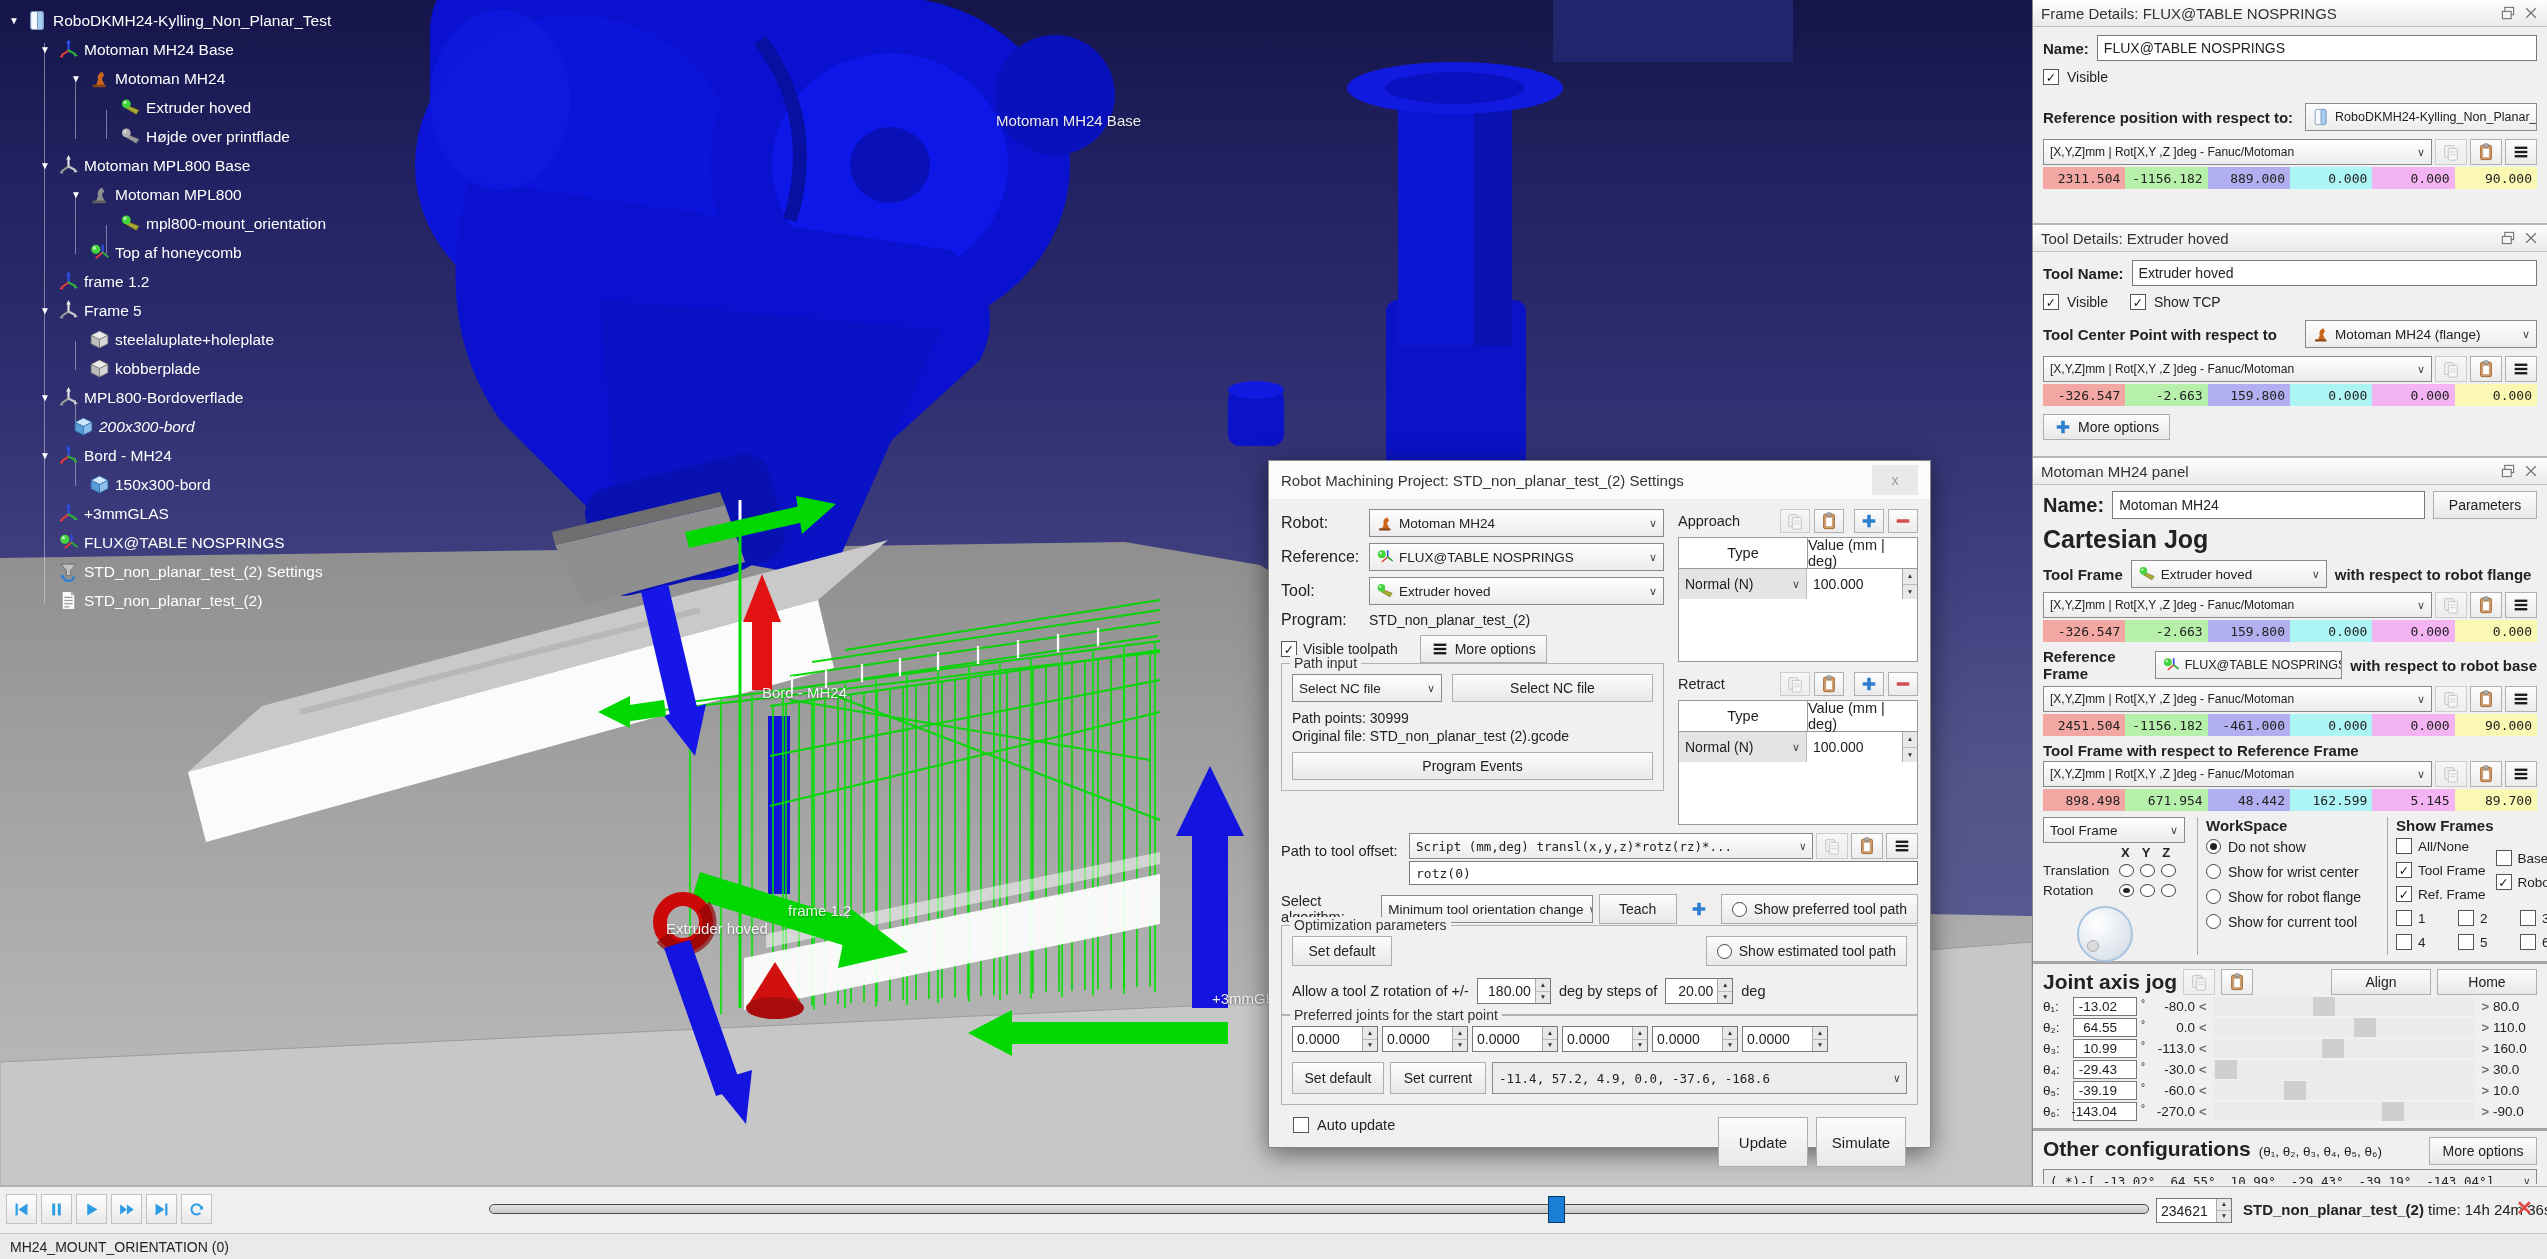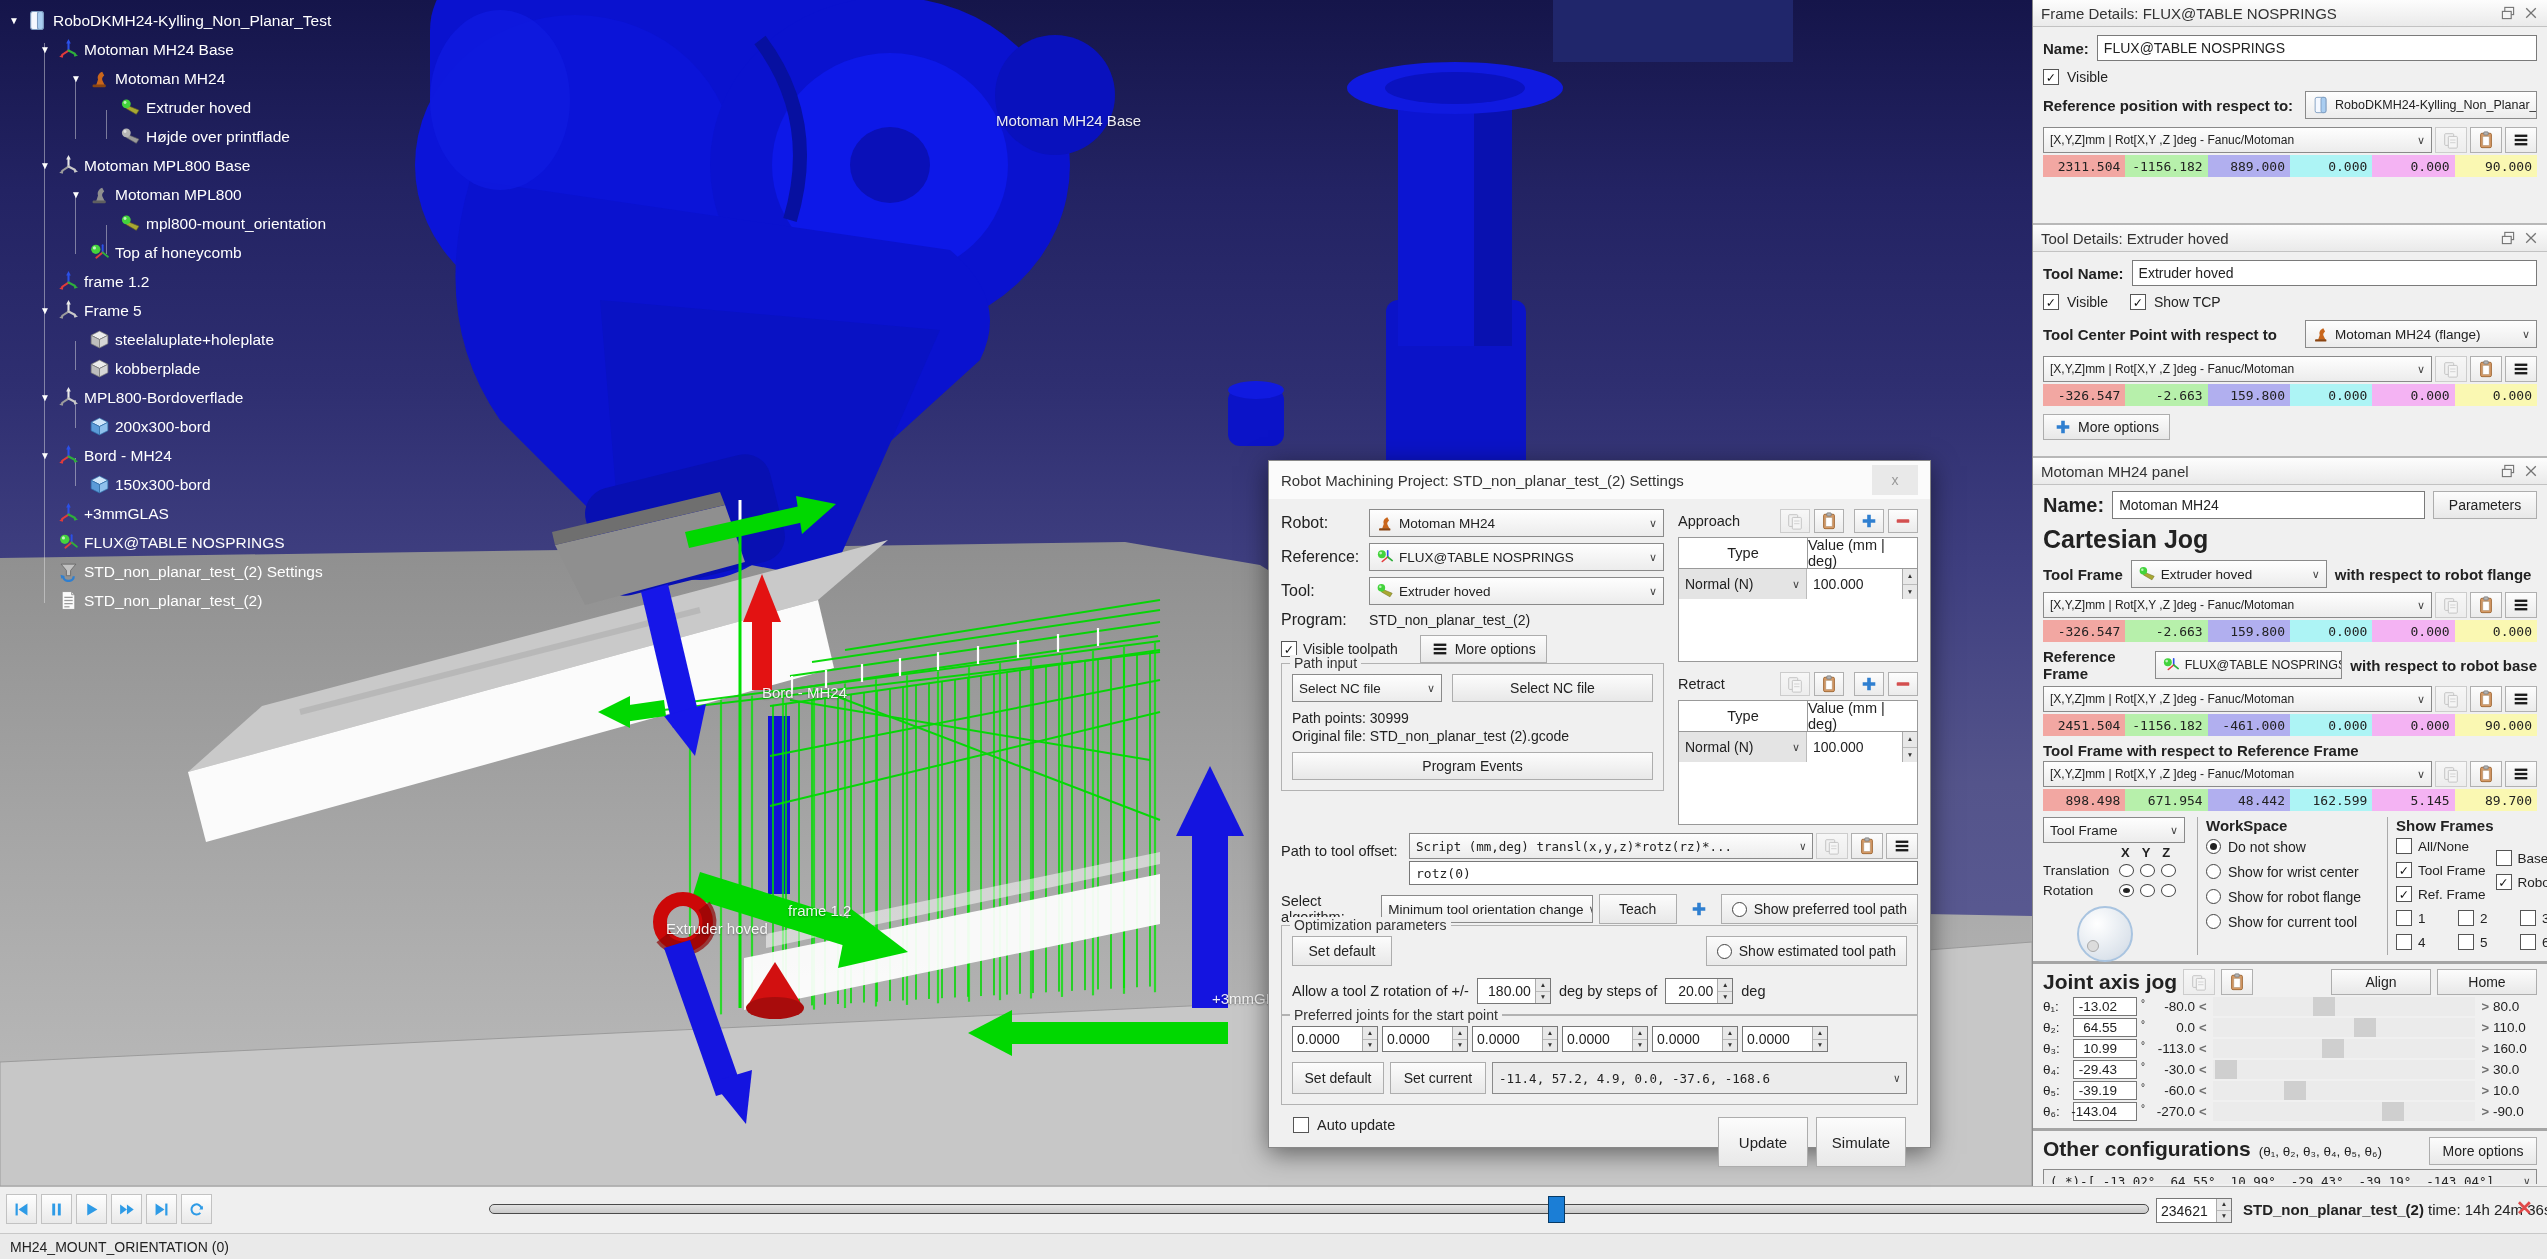--- a/index.html
+++ b/index.html
@@ -445,21 +445,21 @@
               <line x1="10" y1="11" x2="16" y2="14" stroke="#c9c9c9"></line>
             </g>
             <path d="M10 0l2.2 4.2h-4.4z" fill="#e8e8e8"></path>
             <path d="M1.2 17l4.2-3.4-.8 4.2z" fill="#9b9b9b"></path>
             <path d="M19 15.6l-4.4-3 1 4.2z" fill="#c9c9c9"></path>
           </svg>
         </span>
         <span class="tlabel">MPL800-Bordoverflade</span>
       </div>
 
-      <div class="trow" style="padding-left: 68px;">
+      <div class="trow" style="padding-left: 52px; font-style: italic;">
         <span class="texp"></span>
         <span class="ticon">
           <svg viewBox="0 0 20 20">
             <polygon points="10,2 18,6 10,10 2,6" fill="#cfe6fa" stroke="#2f6da8" stroke-width=".7"></polygon>
             <polygon points="2,6 10,10 10,18 2,14" fill="#5b9bd8" stroke="#2f6da8" stroke-width=".7"></polygon>
             <polygon points="18,6 10,10 10,18 18,14" fill="#8fc0ec" stroke="#2f6da8" stroke-width=".7"></polygon>
           </svg>
         </span>
         <span class="tlabel">200x300-bord</span>
       </div>
@@ -929,21 +929,21 @@
     </div>
     <div class="pbody">
       <div class="frow">
         <span class="lbl">Name:</span>
         <span class="input">FLUX@TABLE NOSPRINGS</span>
       </div>
       <div class="frow">
         <span class="cb checked"></span>
         <span>Visible</span>
       </div>
-      <div class="frow" style="margin-top:6px">
+      <div class="frow" style="margin-top:18px">
         <span class="lbl" style="flex:1">Reference position with respect to:</span>
         <div class="dd" style="width:232px">
           <span class="dicon">
               <svg viewBox="0 0 20 20">
                 <rect x="3.5" y="1.5" width="12" height="17" rx="2" fill="#f4f8ff" stroke="#7d9cc0"></rect>
                 <rect x="10" y="1.5" width="5.5" height="17" rx="2" fill="#a9cdf0" stroke="#7d9cc0"></rect>
               </svg>
             </span>
           <span style="font-size:12.5px">RoboDKMH24-Kylling_Non_Planar_T</span>
 

